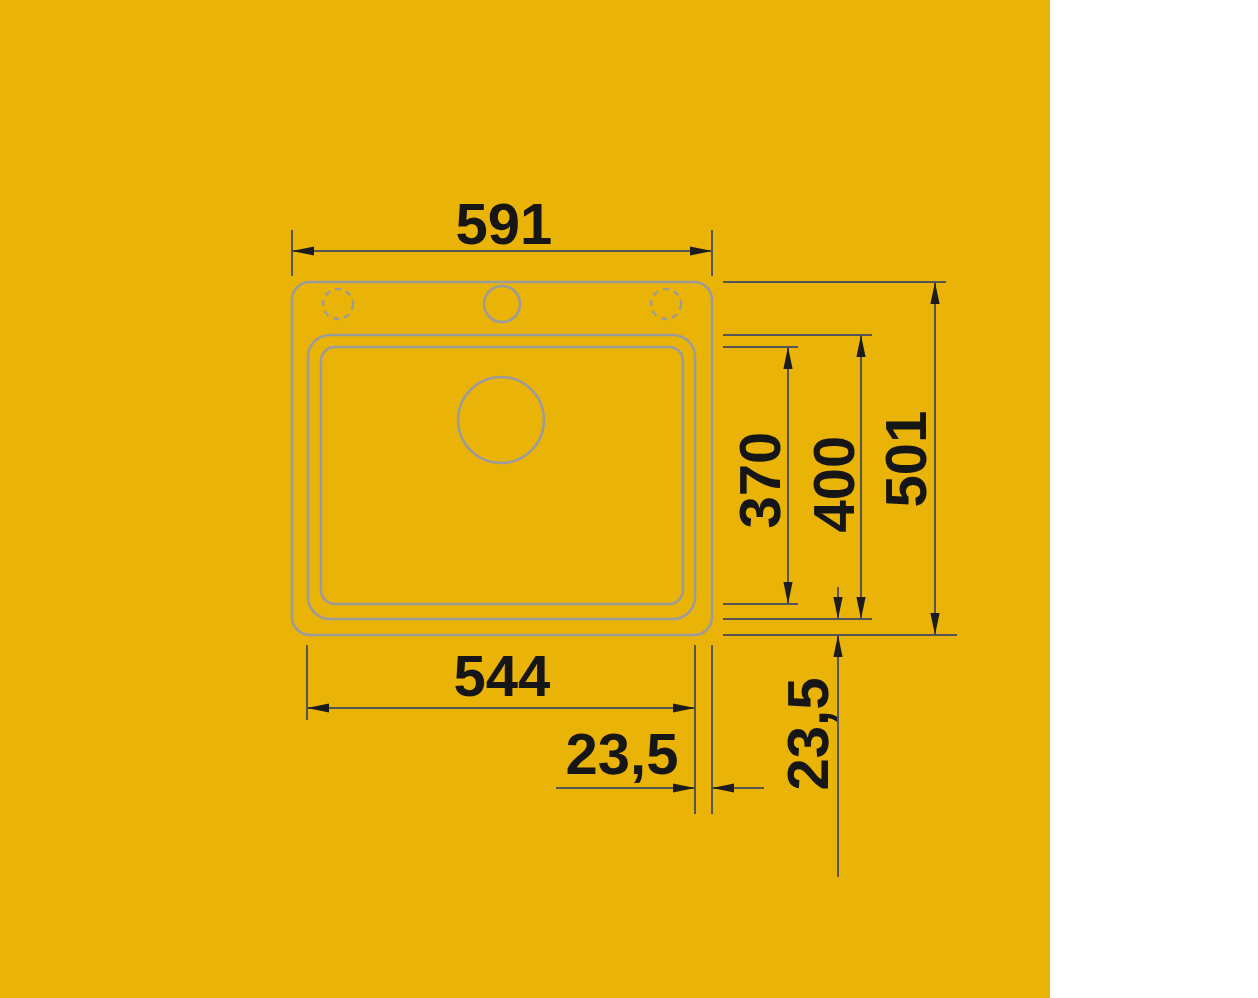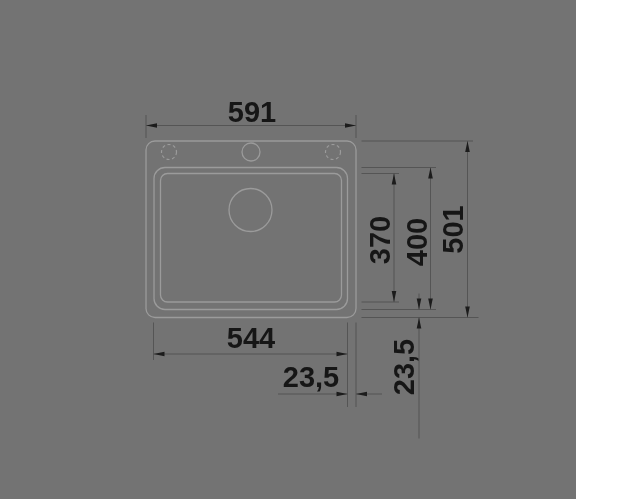--- a/index.html
+++ b/index.html
@@ -1,19 +1,19 @@
 <!DOCTYPE html>
 <html><head>
 <meta charset="utf-8">
 <style>
   html,body{margin:0;padding:0;background:#ffffff;}
   .stage{
     position:relative;
-    width:576px;height:499px;
-    background:#737373;
+    width:525px;height:499px;
+    background:#eab308;
     overflow:hidden;
     font-family:"Liberation Sans","DejaVu Sans",sans-serif;
   }
   .stage svg{position:absolute;left:0;top:0;}
   .obj{fill:none;stroke:#9b9b9b;stroke-width:1.3;}
   .obj-dash{fill:none;stroke:#9b9b9b;stroke-width:1.2;stroke-dasharray:3 2.6;}
   .dim{fill:none;stroke:#555555;stroke-width:1;}
   .arr{fill:#1c1c1c;stroke:none;}
   .dimtext{
     fill:#161616;

